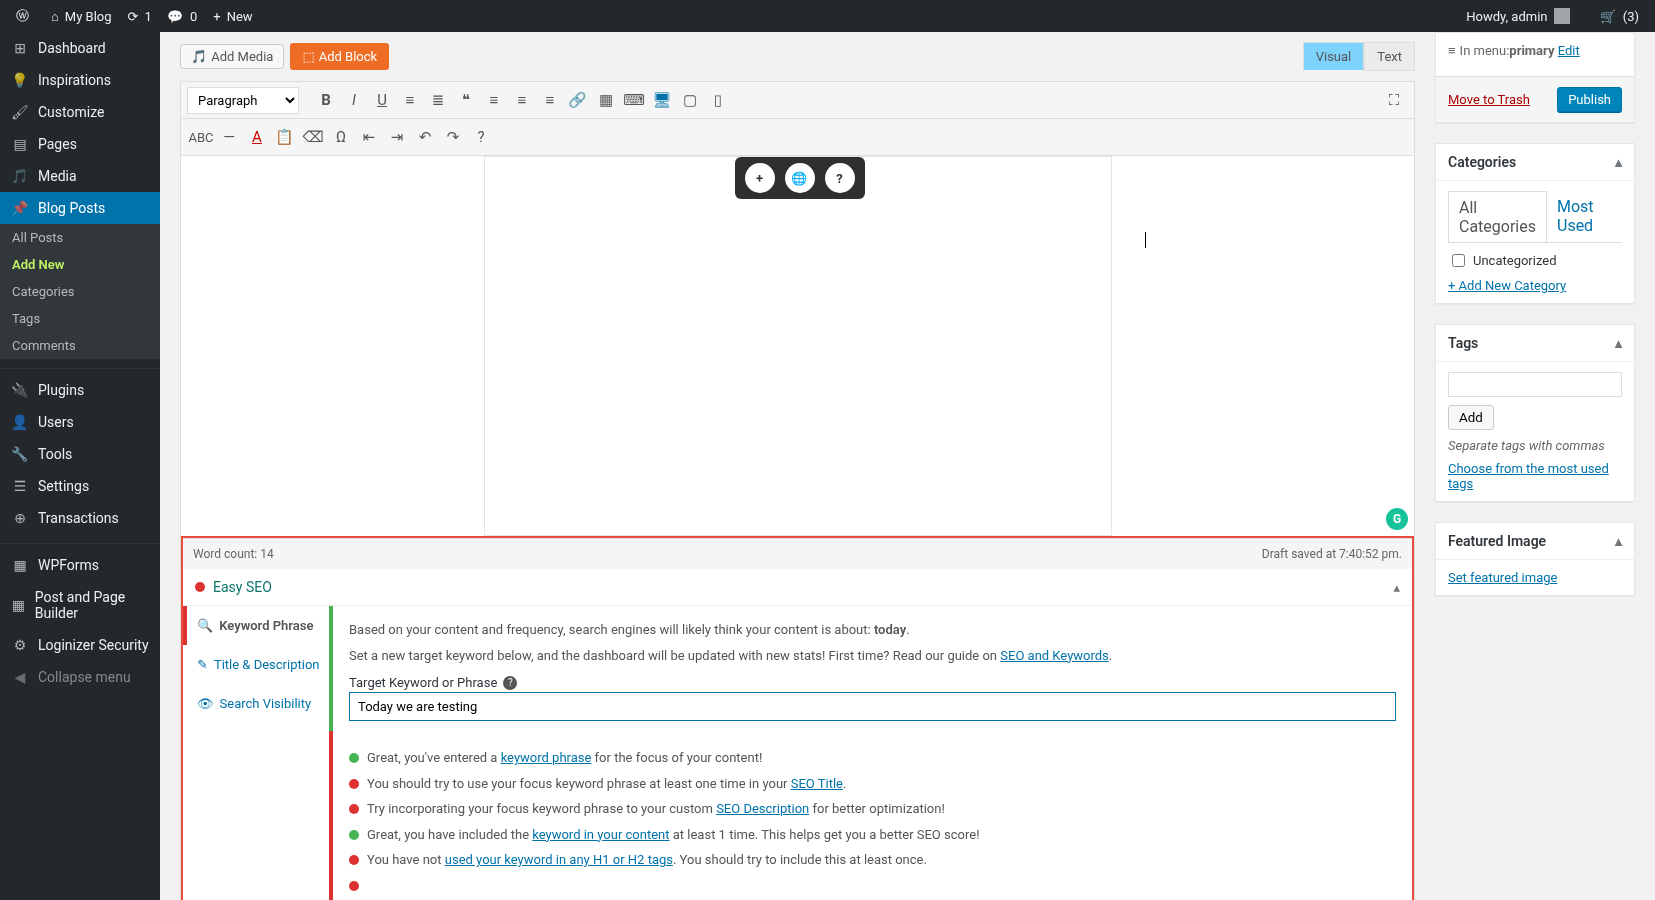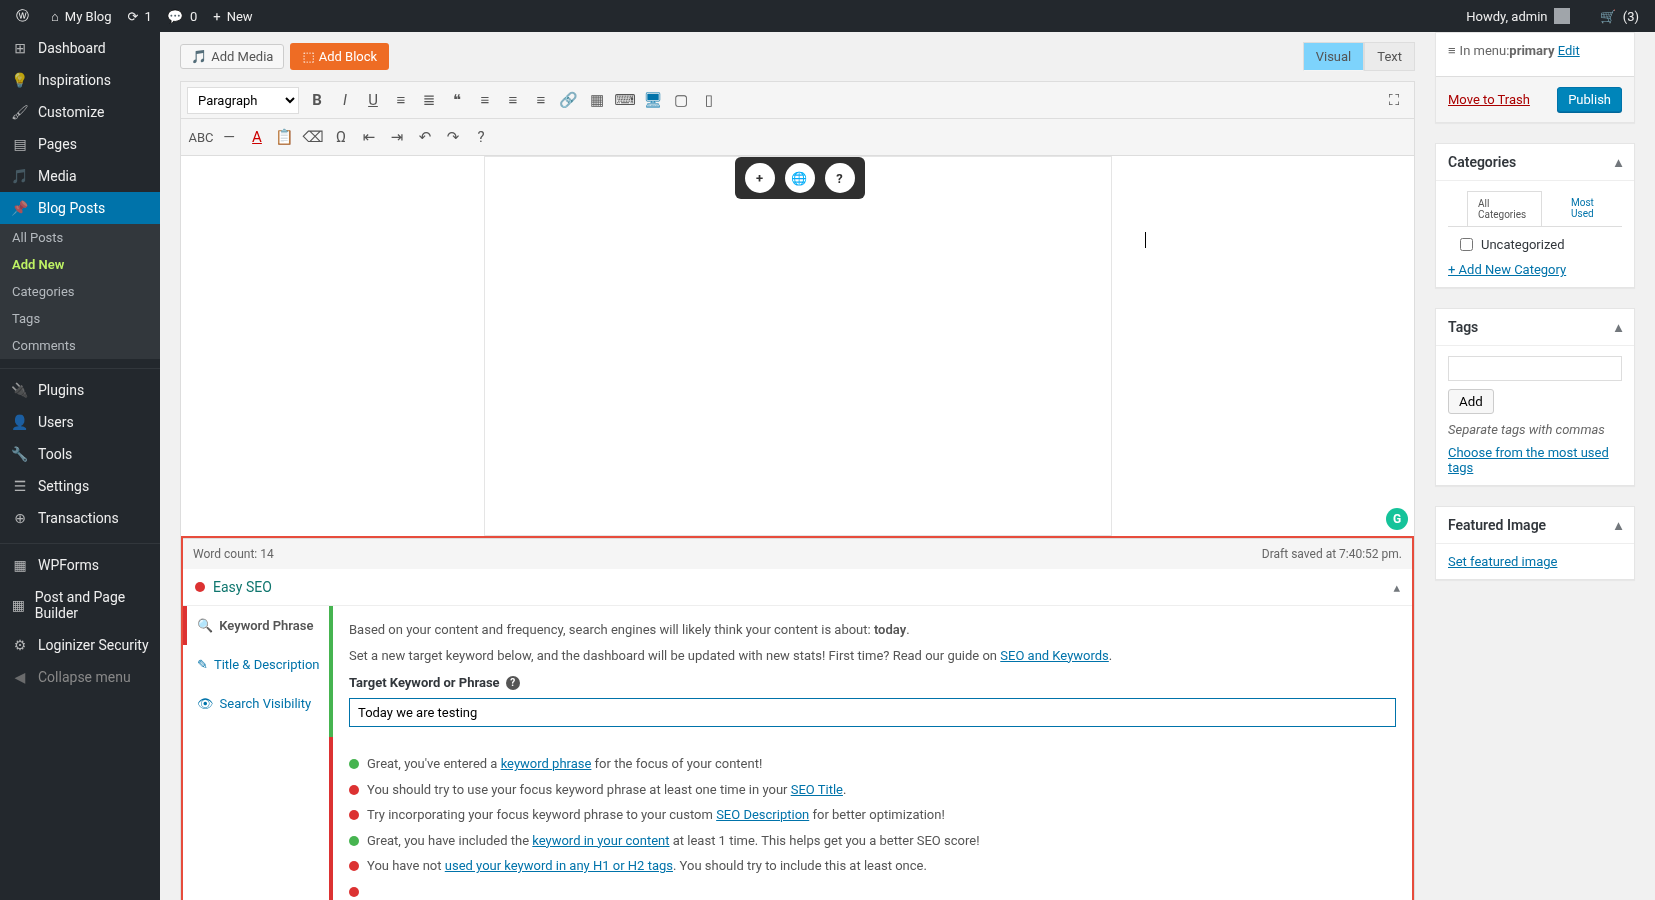--- a/index.html
+++ b/index.html
@@ -33,21 +33,21 @@
 
 .editor-box { background: #fff; border: 1px solid #ddd; }
 .media-row { display: flex; align-items: center; padding: 10px 0; }
 .btn { display: inline-flex; align-items: center; padding: 4px 10px; border: 1px solid #ccc; background: #f7f7f7; border-radius: 3px; cursor: pointer; font-size: 13px; color: #555; }
 .btn-primary { background: #0085ba; border-color: #0073aa; color: #fff; box-shadow: 0 1px 0 #006799; }
 .btn-orange { background: #ee6c24; border: none; color: #fff; padding: 6px 12px; margin-left: 6px; }
 .editor-tabs { margin-left: auto; display: flex; }
 .editor-tab { padding: 6px 12px; border: 1px solid #ddd; background: #ebebeb; cursor: pointer; font-size: 13px; color: #555; }
 .editor-tab.active { background: #7dd3fc; border-bottom-color: #f5f5f5; }
 .tb-row { display: flex; align-items: center; padding: 4px 6px; border-bottom: 1px solid #ddd; background: #f5f5f5; }
-.tb-select { border: 1px solid #ddd; padding: 4px 24px 4px 6px; font-size: 13px; background: #fff; margin-right: 4px; }
+.tb-select { border: 1px solid #ddd; padding: 4px 24px 4px 6px; font-size: 13px; background: #fff; margin-right: 13px; }
 .tb-btn { width: 28px; height: 28px; display: inline-flex; align-items: center; justify-content: center; color: #555; cursor: pointer; font-size: 15px; border-radius: 2px; }
 .tb-btn.active { color: #0073aa; }
 .tb-expand { margin-left: auto; }
 .editor-area { min-height: 380px; background: #fff; position: relative; display: flex; justify-content: center; }
 .canvas-inner { width: 628px; min-height: 200px; border: 1px solid #e5e5e5; background: #fff; margin-top: 0; position: relative; }
 .float-toolbar { position: absolute; top: 0; left: 250px; background: #2f2f2f; border-radius: 6px; padding: 6px 10px; display: flex; gap: 10px; }
 .float-btn { width: 30px; height: 30px; background: #fff; border-radius: 50%; display: flex; align-items: center; justify-content: center; color: #333; cursor: pointer; font-weight: bold; }
 .cursor-line { position: absolute; right: -35px; top: 75px; width: 1px; height: 16px; background: #000; }
 .grammarly { position: absolute; right: 6px; bottom: 6px; width: 22px; height: 22px; border-radius: 50%; background: #15c39a; color: #fff; display: flex; align-items: center; justify-content: center; font-weight: bold; font-size: 12px; }
 .status-bar { display: flex; padding: 8px 10px; background: #f5f5f5; border-top: 1px solid #ddd; font-size: 12px; color: #666; }
@@ -62,39 +62,39 @@
 .dot-green { background: #46b450; }
 .seo-body { display: flex; background: #fff; }
 .seo-tabs { width: 150px; border-right: 1px solid #eee; }
 .seo-tab { display: flex; align-items: center; padding: 12px 10px; color: #555; cursor: pointer; border-left: 4px solid transparent; font-size: 13px; }
 .seo-tab.active { border-left-color: #dc3232; color: #555; font-weight: 600; }
 .seo-tab-icon { margin-right: 6px; color: #888; }
 .seo-content { flex: 1; padding: 14px 16px; border-left: 4px solid #dc3232; margin-left: -4px; }
 .seo-content p { margin-bottom: 6px; color: #555; line-height: 1.5; }
 .seo-content a { color: #0073aa; text-decoration: underline; }
 .seo-content b { font-weight: 600; }
-.target-label { font-weight: 700; margin: 10px 0 8px; display: flex; align-items: center; }
+.target-label { font-weight: 400; margin: 10px 0 2px; display: flex; align-items: center; }
 .target-input { width: 100%; padding: 6px 8px; border: 1px solid #0073aa; font-size: 13px; }
 .seo-list { margin-top: 14px; }
 .seo-list-item { display: flex; align-items: flex-start; padding: 3px 0; color: #555; line-height: 1.5; }
 .seo-list-item .dot { margin-top: 5px; }
 
 
 .meta-box { background: #fff; border: 1px solid #e5e5e5; box-shadow: 0 1px 1px rgba(0,0,0,0.04); margin-bottom: 20px; }
 .meta-box-head { padding: 10px 12px; border-bottom: 1px solid #eee; font-weight: 600; font-size: 14px; display: flex; align-items: center; }
 .meta-box-head .toggle { margin-left: auto; color: #72777c; cursor: pointer; }
 .meta-box-body { padding: 10px 12px; font-size: 13px; }
 .publish-body { padding: 10px 12px; }
 .publish-row { display: flex; align-items: center; margin-bottom: 8px; color: #666; }
 .publish-foot { display: flex; align-items: center; padding: 10px 12px; border-top: 1px solid #ddd; background: #f5f5f5; }
 .trash-link { color: #a00; text-decoration: underline; cursor: pointer; }
 .cat-tabs { display: flex; border-bottom: 1px solid #ddd; }
-.cat-tab { padding: 6px 10px; font-size: 10px; color: #0073aa; cursor: pointer; margin-left: 19px; }
+.cat-tab { padding: 6px 10px; font-size: 16px; color: #0073aa; cursor: pointer; }
 .cat-tab.active { border: 1px solid #ddd; border-bottom: none; background: #fff; color: #555; }
-.checkbox-row { display: flex; align-items: center; margin: 10px 12px; }
+.checkbox-row { display: flex; align-items: center; margin: 10px 4px; }
 .checkbox-row input { margin-right: 8px; }
 .link { color: #0073aa; text-decoration: underline; cursor: pointer; }
 .tag-input { width: 100%; padding: 4px; border: 1px solid #ddd; margin-bottom: 8px; }
 .small-btn { padding: 4px 10px; border: 1px solid #ccc; background: #f7f7f7; border-radius: 3px; cursor: pointer; }
 .help-text { font-style: italic; color: #666; margin: 8px 0; }
 </style>
 </head>
 <body>
 
 <div class="adminbar">

